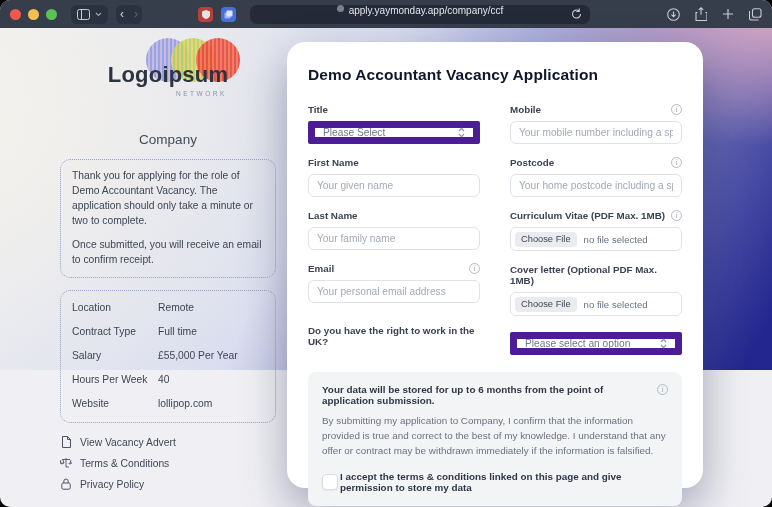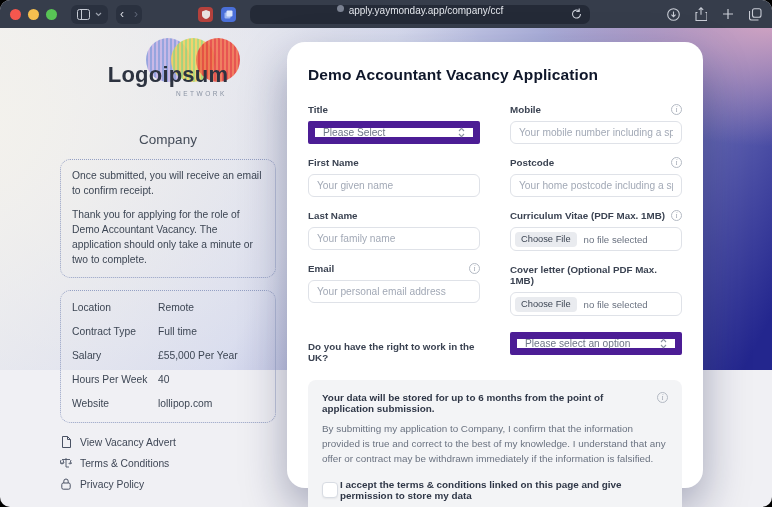--- a/index.html
+++ b/index.html
@@ -61,21 +61,21 @@
   .lblrow { display:flex; align-items:center; justify-content:space-between; margin-bottom:6px; margin-top:13px; }
   .lblrow.first { margin-top:0; }
   .lbl { font-size:9.8px; font-weight:bold; color:#3b4352; }
   .inf { width:11px; height:11px; border-radius:50%; border:1px solid #b4bac4; color:#9aa1ad; font-size:7.5px; line-height:9px; text-align:center; font-style:italic; font-family:"Liberation Serif",serif; flex:0 0 11px; }
   input.txt { width:100%; height:23px; border:1px solid #dfe2e8; border-radius:6px; padding:0 8px; font-size:10.2px; color:#333; font-family:"Liberation Sans",sans-serif; background:#fff; outline:none; }
   input.txt::placeholder { color:#a2a9b6; }
   .sel { width:100%; height:23px; border:7px solid #4c1d95; border-radius:2px; padding:0 8px; display:flex; align-items:center; justify-content:space-between; font-size:10.2px; color:#6e7687; background:#fff; }
   .filebox { width:100%; height:24px; border:1px solid #dfe2e8; border-radius:6px; display:flex; align-items:center; padding:0 4px; gap:7px; background:#fff; }
   .filechip { background:#e9ebef; border-radius:4px; font-size:9.3px; color:#3d4654; padding:2.5px 6px; white-space:nowrap; }
   .filenone { font-size:9.6px; color:#6a7280; }
-  .rtw { font-size:9.8px; font-weight:bold; color:#3b4352; margin-top:38px; }
+  .rtw { font-size:9.8px; font-weight:bold; color:#3b4352; margin-top:22px; }
   .sel.rtwsel { margin-top:16px; }
 
   .consent { background:#f3f4f6; border-radius:8px; margin-top:17px; padding:12px 14px 13px; }
   .consent .head { display:flex; justify-content:space-between; align-items:flex-start; gap:10px; }
   .consent .head b { font-size:9.9px; color:#2f3747; }
   .consent .body { font-size:9.9px; color:#6a7280; line-height:1.5; margin-top:8px; }
   .chkrow { display:flex; align-items:center; gap:2px; margin-top:12px; }
   .chk { width:16px; height:16px; background:#fff; border:1px solid #d8dce3; border-radius:4px; box-shadow:0 1px 2px rgba(0,0,0,.06); flex:0 0 16px; }
   .chklbl { font-size:9.9px; font-weight:bold; color:#2f3747; }
 </style>
@@ -152,22 +152,22 @@
           <span class="lc lc1"></span>
             <span class="lc lc2"></span>
             <span class="lc lc3"></span>
         </div>
         <div class="logo-name">Logoipsum</div>
         <div class="logo-sub">NETWORK</div>
       </div>
       <div class="company">Company</div>
 
       <div class="dotbox">
+        <p>Thank you for applying for the role of Demo Accountant Vacancy. The application should only take a minute or two to complete.</p>
         <p>Once submitted, you will receive an email to confirm receipt.</p>
-        <p>Thank you for applying for the role of Demo Accountant Vacancy. The application should only take a minute or two to complete.</p>
       </div>
 
       <div class="dotbox" style="padding:6px 11px;">
         <div class="detrow">
           <span class="dl">Location</span>
           <span>Remote</span>
         </div>
         <div class="detrow">
           <span class="dl">Contract Type</span>
           <span>Full time</span>

